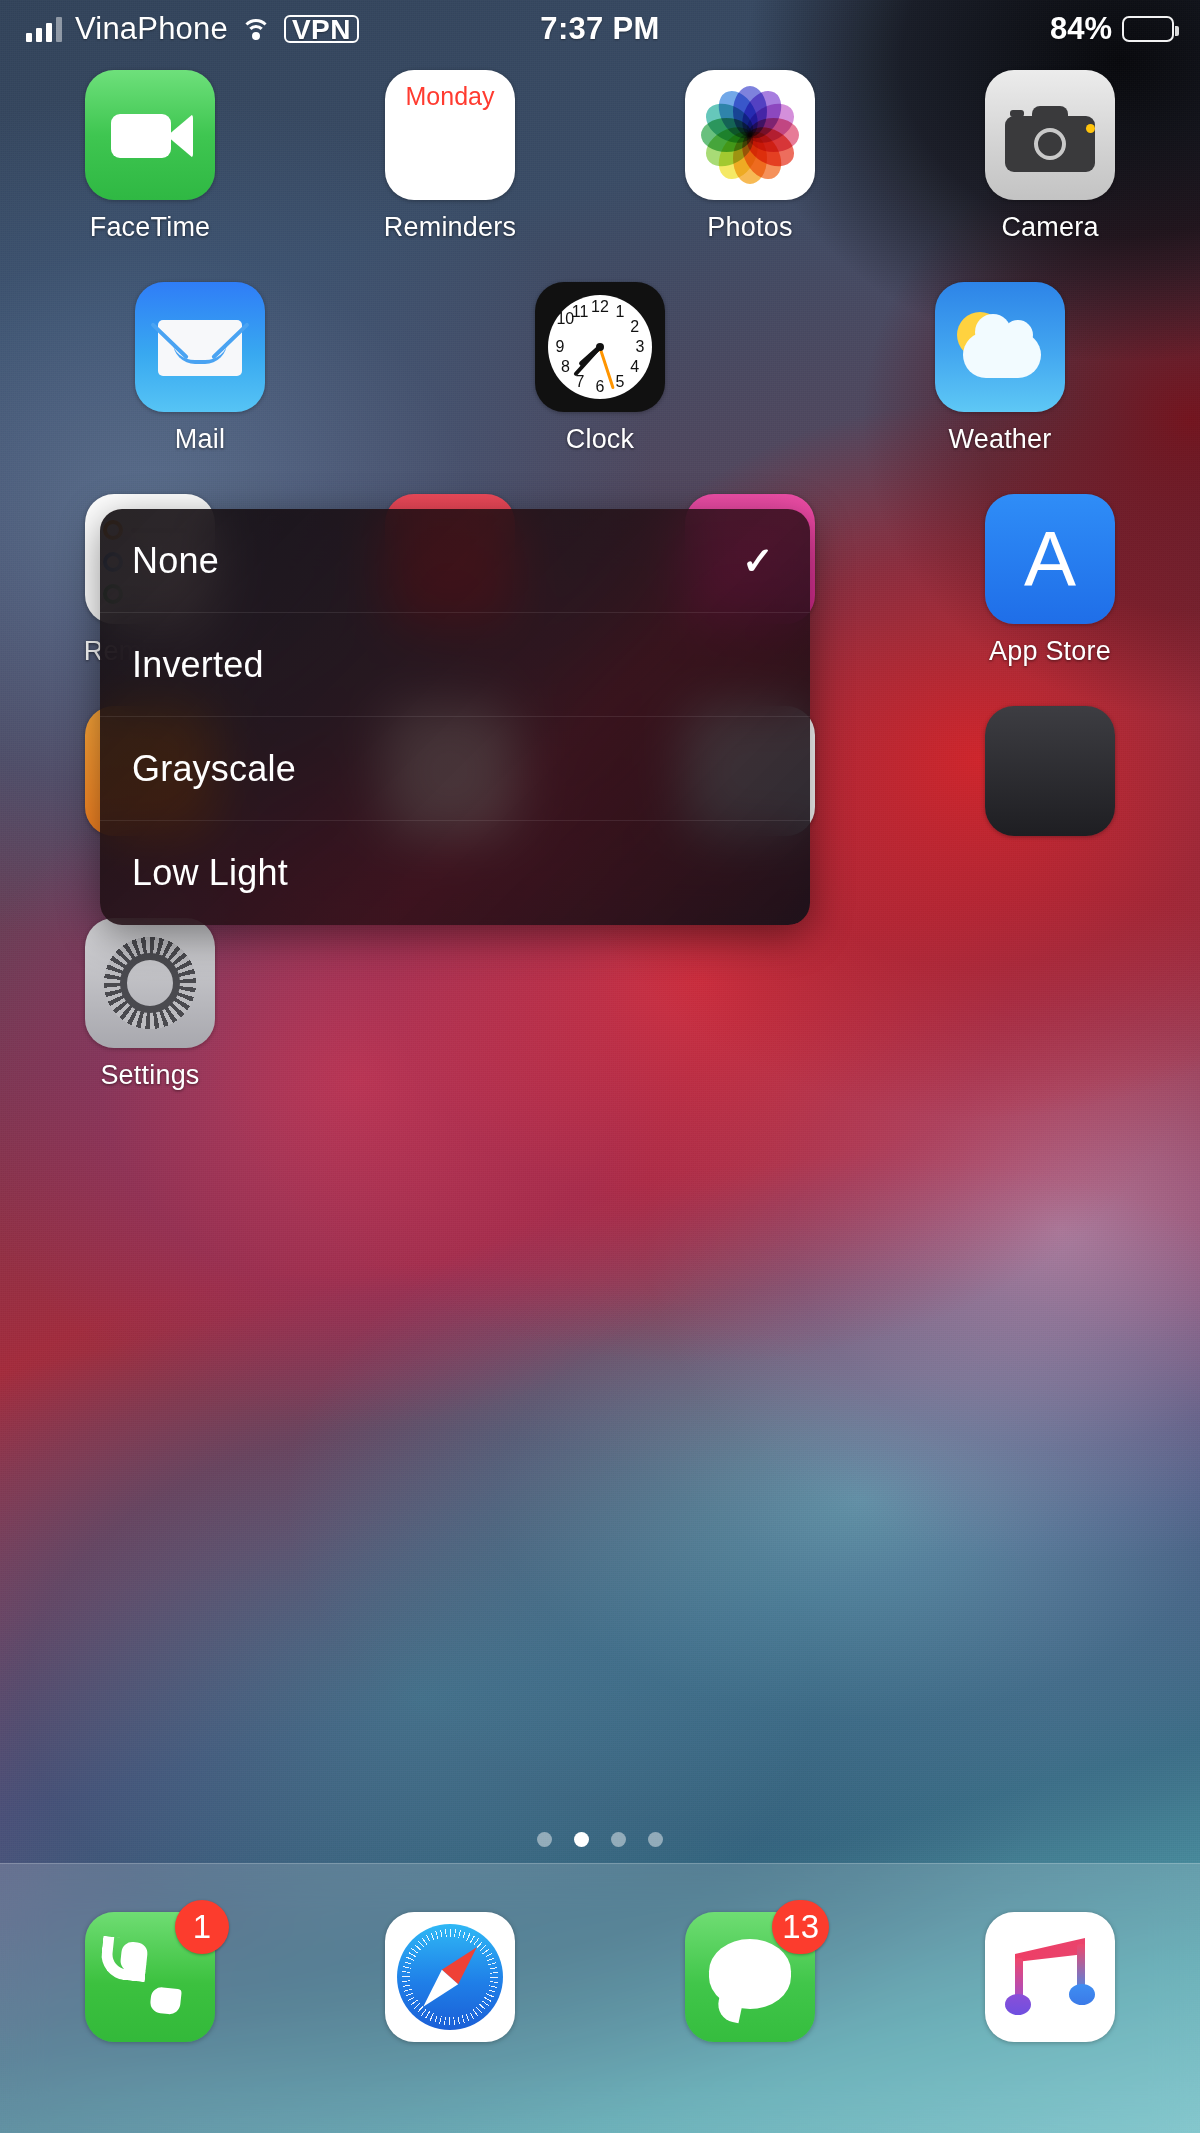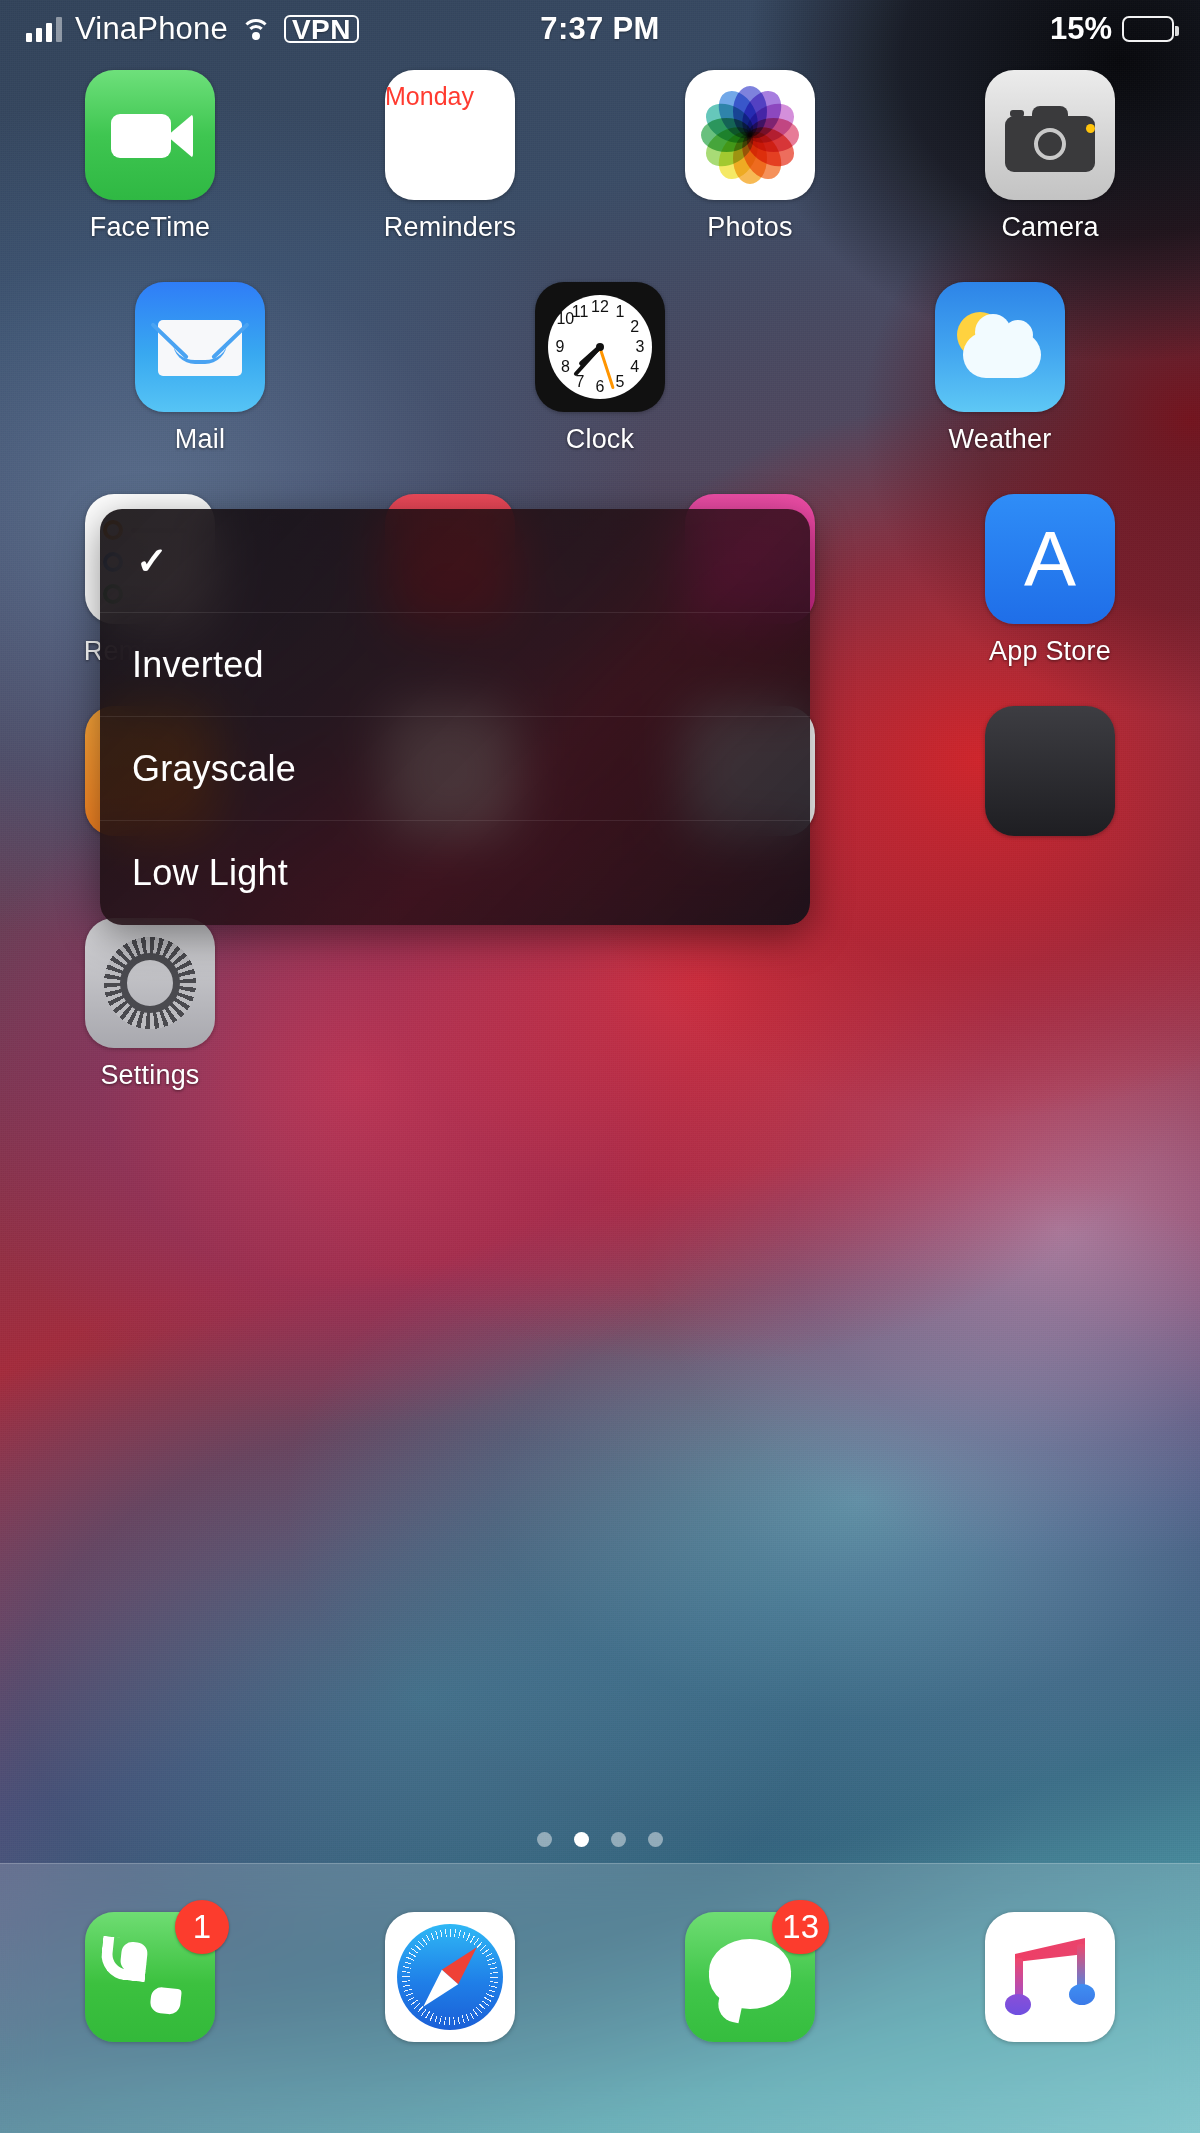--- a/index.html
+++ b/index.html
@@ -102,21 +102,21 @@
 
   
   .ic-facetime { background:linear-gradient(180deg,#6ee07b 0%,#3fc651 50%,#2fb843 100%); }
   .ft-body { position:absolute; left:26px; top:44px; width:60px; height:44px; background:#fff; border-radius:9px; }
   .ft-lens { position:absolute; left:82px; top:44px; width:0; height:0;
     border-top:22px solid transparent; border-bottom:22px solid transparent; border-right:26px solid #fff;
     border-radius:4px; }
 
   
   .ic-calendar { background:#fff; }
-  .cal-day { position:absolute; top:12px; width:100%; color:#ff3b30; font-size:25px; font-weight:400; }
+  .cal-day { position:absolute; top:12px; width:100%; text-align:center; color:#ff3b30; font-size:25px; font-weight:400; }
   .cal-num { position:absolute; top:32px; width:100%; text-align:center; color:#1c1c1e; font-size:79px; font-weight:300; letter-spacing:-2px; line-height:1; }
 
   
   .ic-photos { background:#fff; }
   .pw { position:absolute; left:50%; top:50%; width:110px; height:110px; transform:translate(-50%,-50%); }
   .pw span {
     position:absolute; left:50%; top:50%; width:34px; height:51px; border-radius:50%;
     transform-origin:50% 0%; mix-blend-mode:multiply; opacity:0.78;
     margin-left:-17px;
   }
@@ -316,21 +316,21 @@
     <span class="carrier">VinaPhone</span>
     <span class="wifi">
         <i></i>
         <i></i>
         <i></i>
       </span>
     <span class="vpn">VPN</span>
   </div>
   <div class="sb-center">7:37 PM</div>
   <div class="sb-right">
-    <span>15%</span>
+    <span>84%</span>
     <span class="batt"><span class="fill" id="battfill" style="width: 30%;"></span></span>
   </div>
 </div>
 
 <div id="grid">
 
   <div class="row">
     <div class="cell">
       <div class="icon ic-facetime">
         <span class="ft-body"></span>
@@ -482,20 +482,21 @@
     <div class="cell">
       <div class="icon hidden-visually"></div>
       <div class="label"></div>
     </div>
   </div>
 
 </div>
 
 <div id="menu">
   <div class="menu-item">
+    <span class="mi-label">None</span>
     <span class="mi-check">✓</span>
   </div>
   <div class="menu-item">
     <span class="mi-label">Inverted</span>
     <span class="mi-check hidden">✓</span>
   </div>
   <div class="menu-item">
     <span class="mi-label">Grayscale</span>
     <span class="mi-check hidden">✓</span>
   </div>

